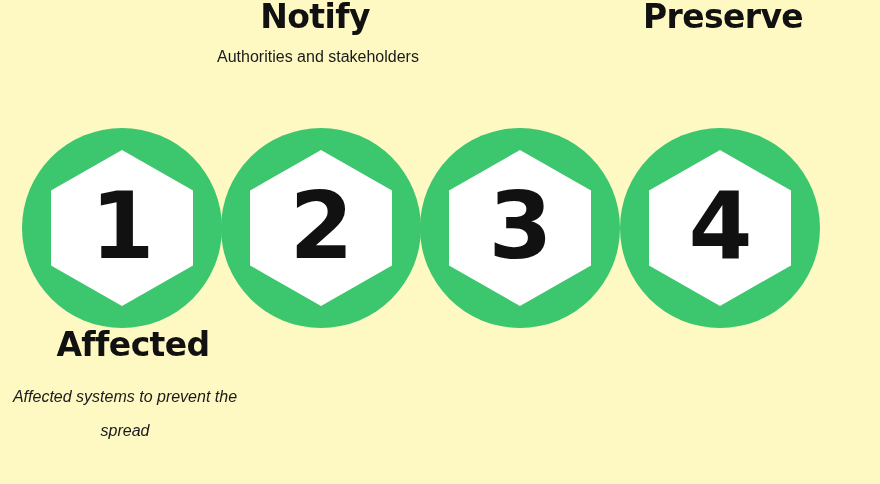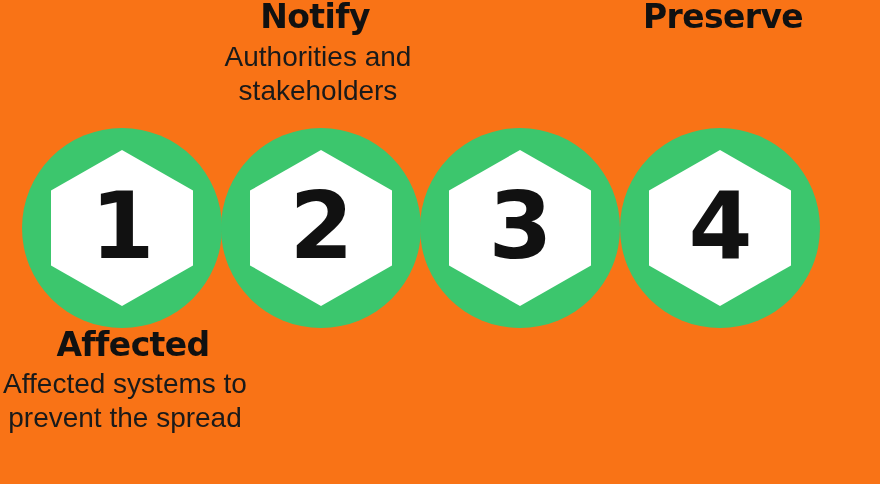--- a/index.html
+++ b/index.html
@@ -86,42 +86,42 @@
     font-size: 33px;
     line-height: 38px;
     color: #111111;
     letter-spacing: -0.6px;
     white-space: nowrap;
   }
 
   .caption-body {
     font-family: "Liberation Sans", sans-serif;
     font-weight: 400;
-    font-size: 28px;
+    font-size: 16px;
     line-height: 34px;
     color: #1a1a1a;
   }
 
   .caption-above .caption-body { margin-top: 4px; }
-  .caption-below .caption-body { margin-top: 3px; }
+  .caption-below .caption-body { margin-top: 16px; font-style: italic; }
 
   
   .cap-1 { left: 0px;   top: 326px; width: 250px; }
   .cap-2 { left: 188px; top: -2px;  width: 260px; }
   .cap-3 { left: 396px; top: 326px; width: 262px; }
   .cap-4 { left: 566px; top: -2px;  width: 314px; }
 
   .cap-1 .caption-title { padding-left: 16px; }
   .cap-3 .caption-title { padding-left: 6px; }
   .cap-2 .caption-title { padding-right: 6px; }
 </style>
 </head>
 <body>
 
-<div id="canvas" style="--accent: #3cc66d; background: #f97316;">
+<div id="canvas" style="--accent: #3cc66d; background: #fef9c3;">
 
   <div class="caption caption-above cap-2">
     <div class="caption-title">Notify</div>
     <div class="caption-body">Authorities and stakeholders</div>
   </div>
 
   <div class="caption caption-above cap-4">
     <div class="caption-title">Preserve</div>
   </div>
 

